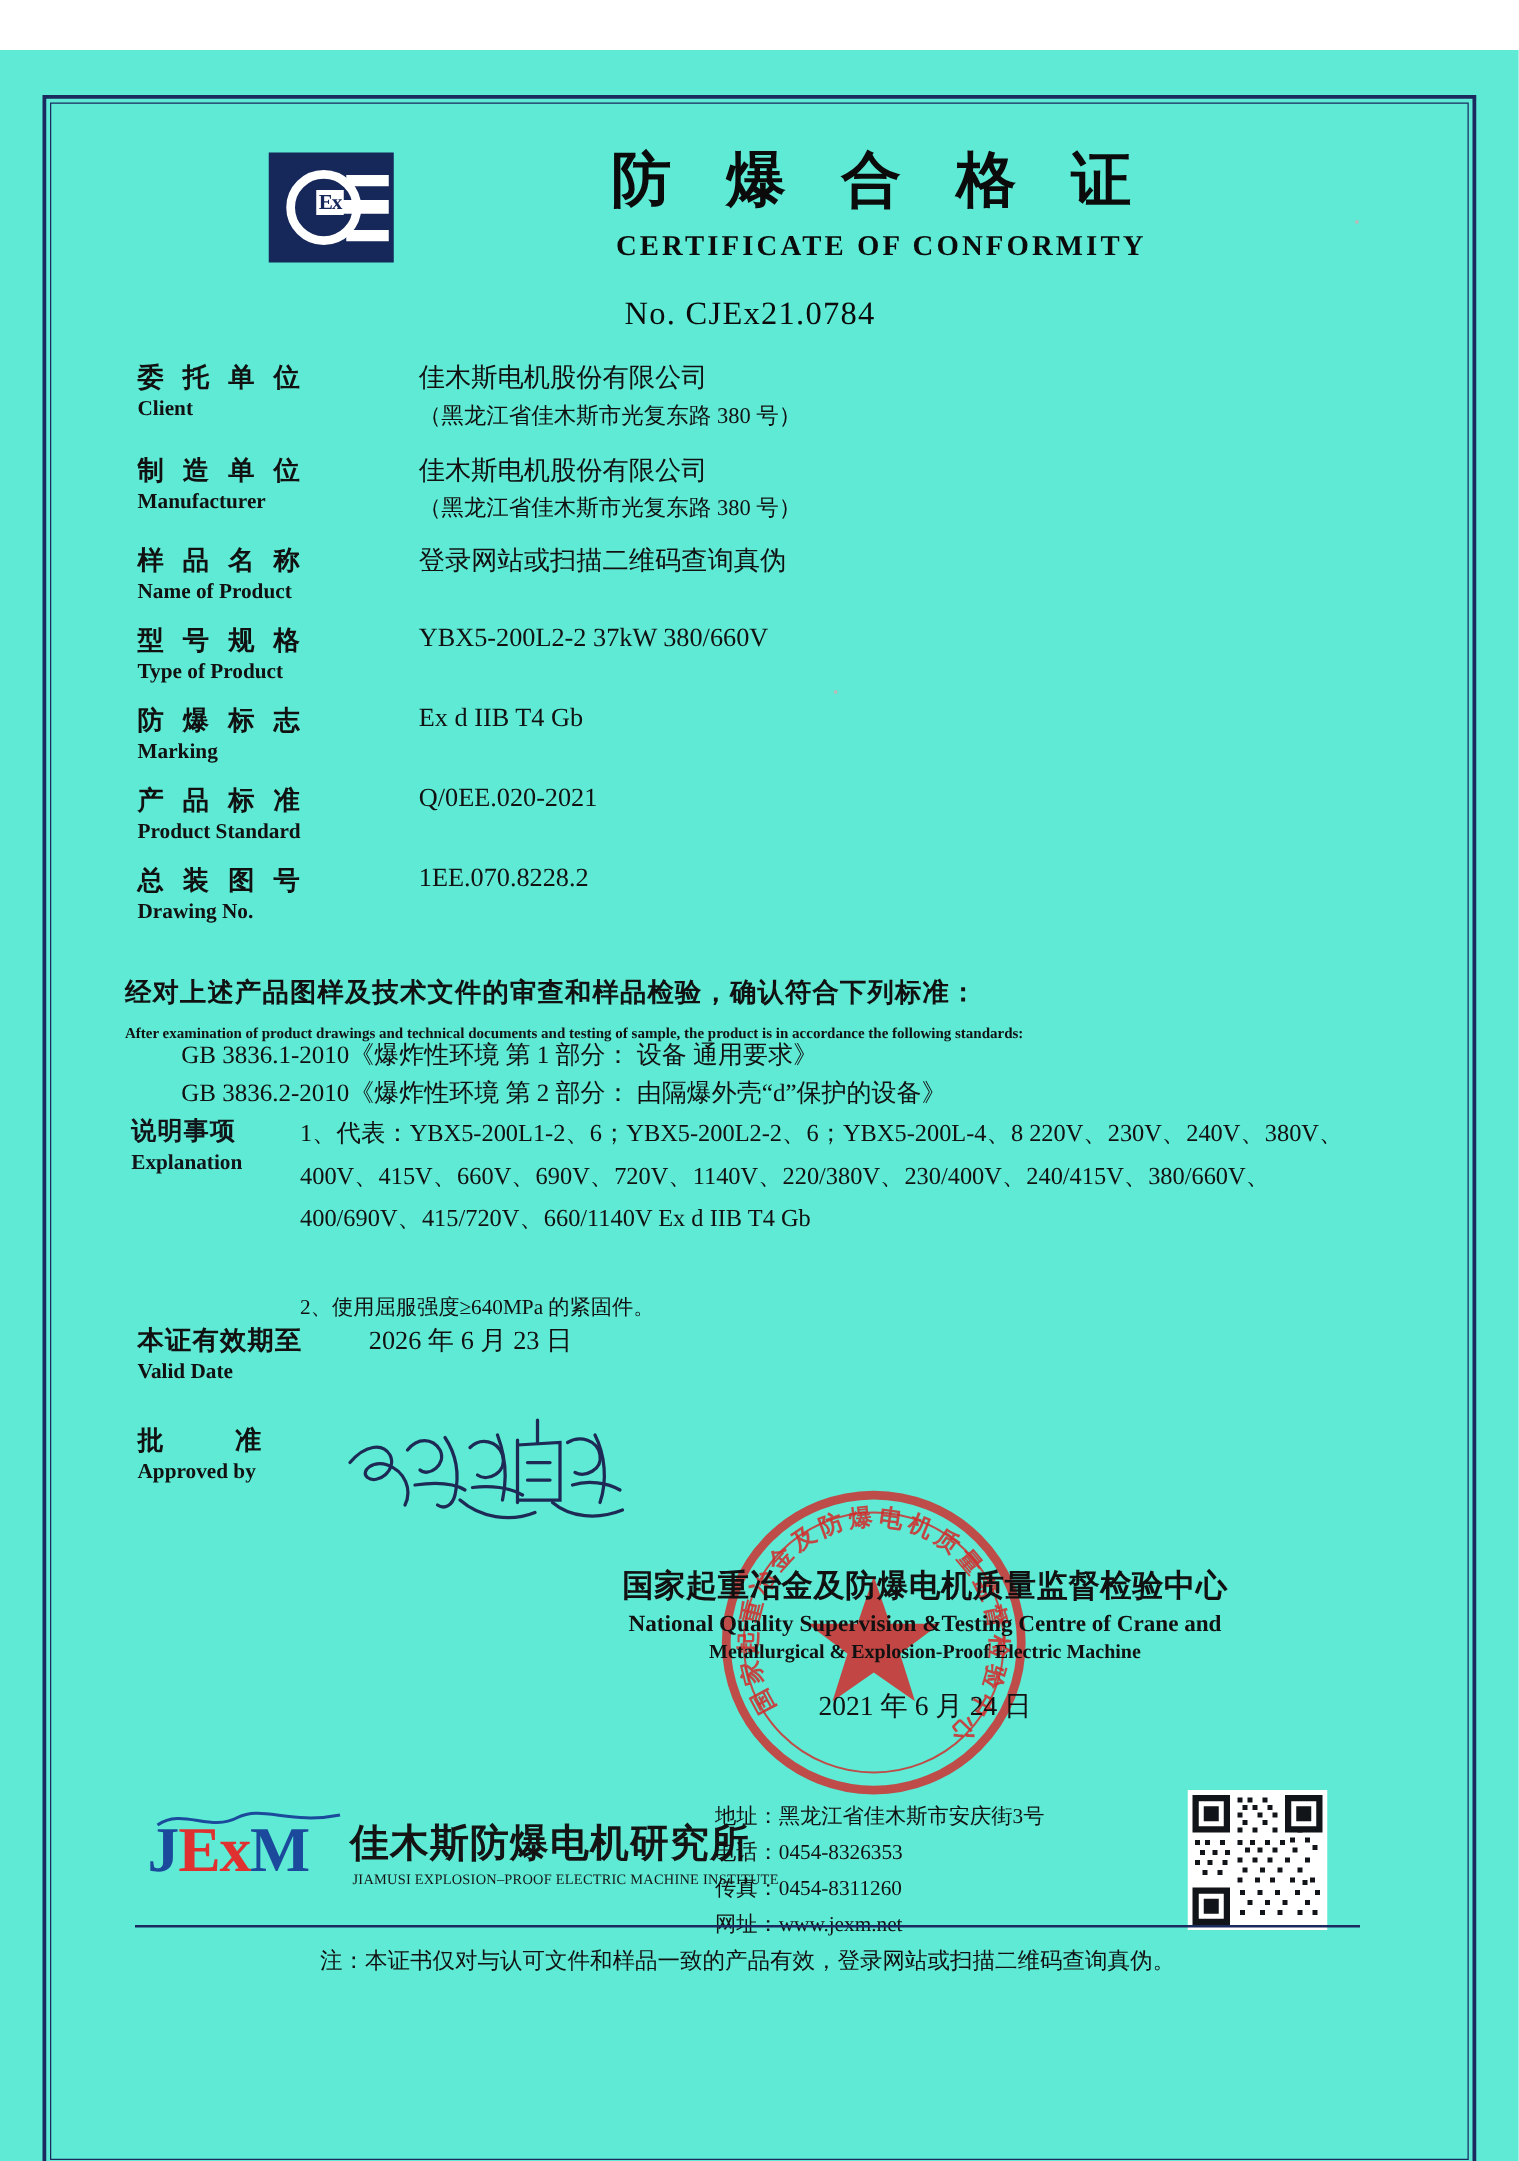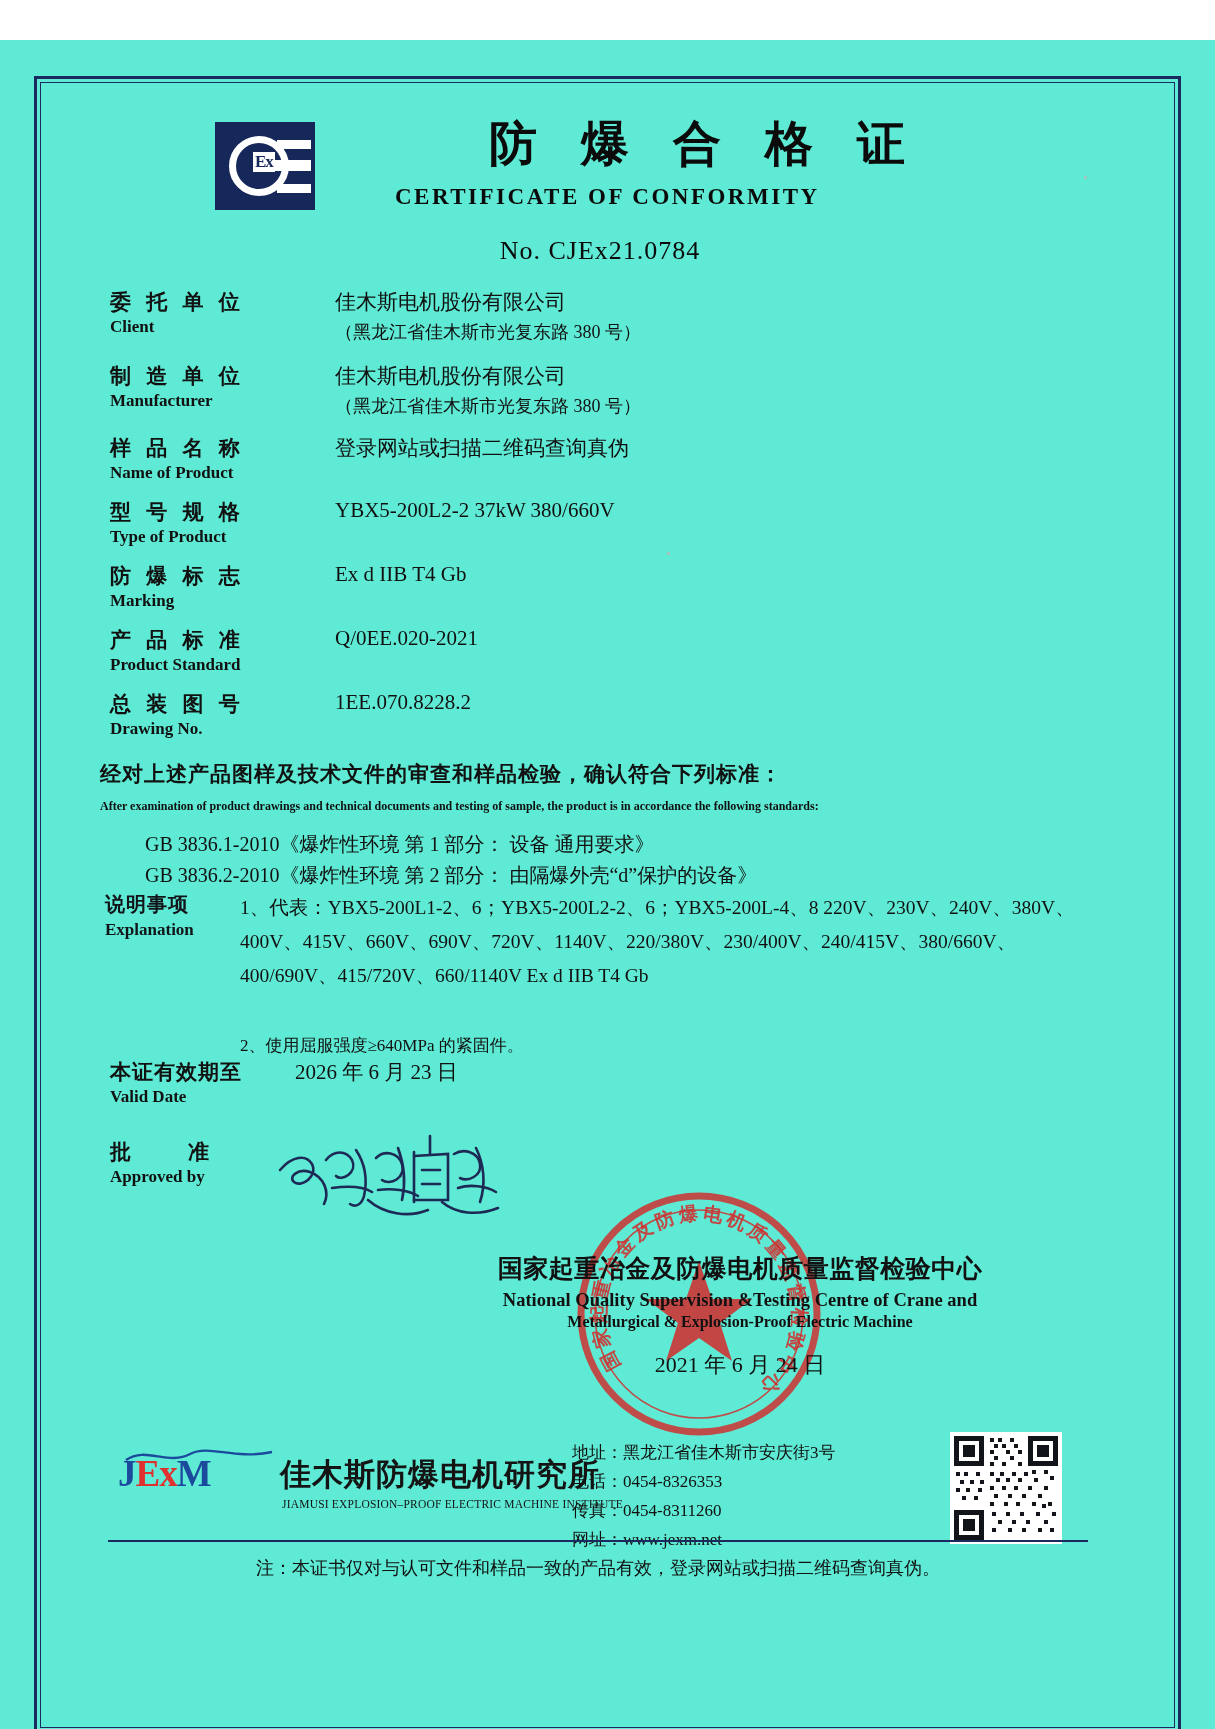--- a/index.html
+++ b/index.html
@@ -102,20 +102,21 @@
     font-weight: bold;
     font-size: 48px;
     letter-spacing: 16px;
     color: #0b0b0b;
     white-space: nowrap;
   }
   .title-en {
     position: absolute;
     left: 180px; top: 72px;
     width: 620px;
+    text-align: center;
     font-family: "Liberation Serif", serif;
     font-weight: bold;
     font-size: 23px;
     letter-spacing: 2.5px;
     color: #0b0b0b;
     white-space: nowrap;
   }
   .cert-no {
     position: absolute;
     left: 340px; top: 196px;
@@ -170,21 +171,21 @@
   .f2 { top: 322px; }
   .f3 { top: 394px; }
   .f4 { top: 458px; }
   .f5 { top: 522px; }
   .f6 { top: 586px; }
   .f7 { top: 650px; }
 
   
   .statement {
     position: absolute;
-    left: 100px; top: 720px;
+    left: 100px; top: 740px;
     width: 1010px;
   }
   .statement .s-cn {
     font-size: 21px;
     font-weight: bold;
     letter-spacing: 1px;
     color: #111;
   }
   .statement .s-en {
     margin-top: 6px;
@@ -313,21 +314,21 @@
   .jexm {
     position: absolute;
     left: 118px; top: 1406px;
     width: 420px;
     height: 90px;
   }
   .jexm .mark {
     position: absolute;
     left: 0; top: 6px;
     font-family: "Liberation Serif", serif;
-    font-size: 37px;
+    font-size: 51px;
     font-weight: bold;
     color: #1b4a9c;
     letter-spacing: -1px;
   }
   .jexm .mark .x {
     color: #e03131;
   }
   .jexm .wave {
     position: absolute;
     left: 6px; top: 2px;

